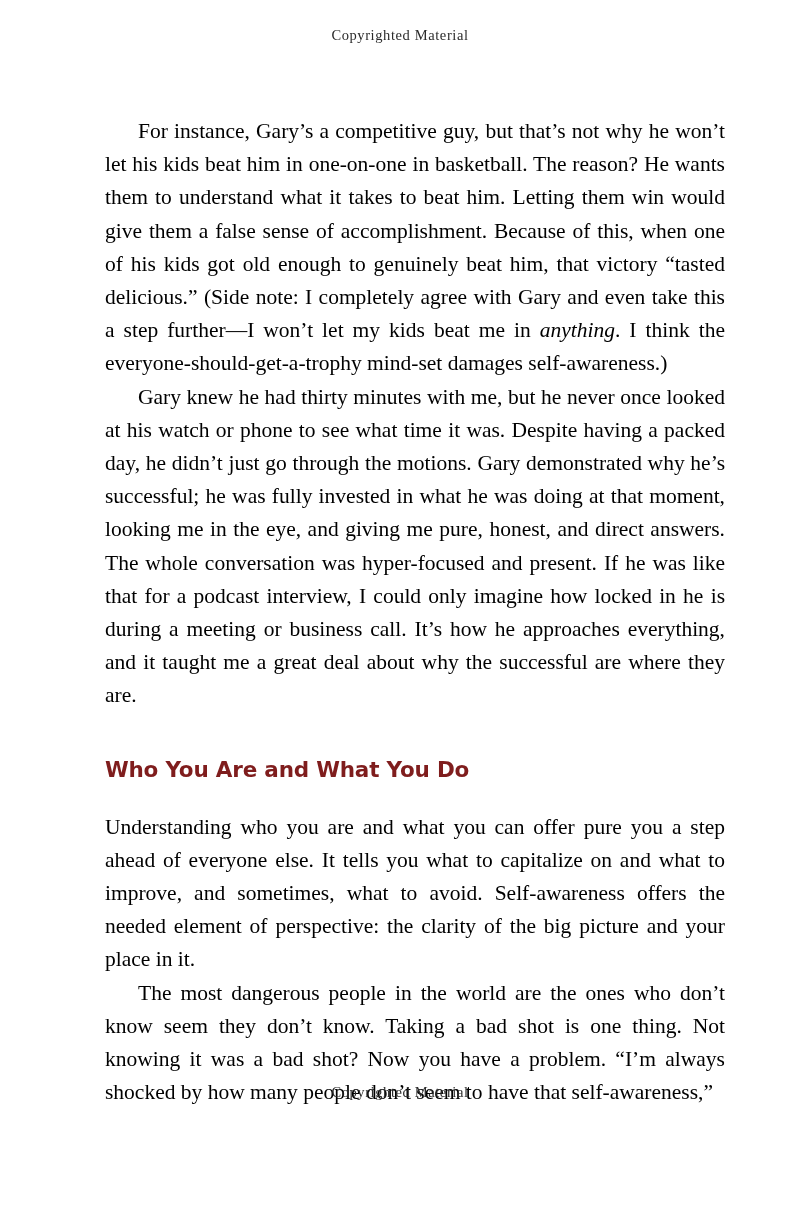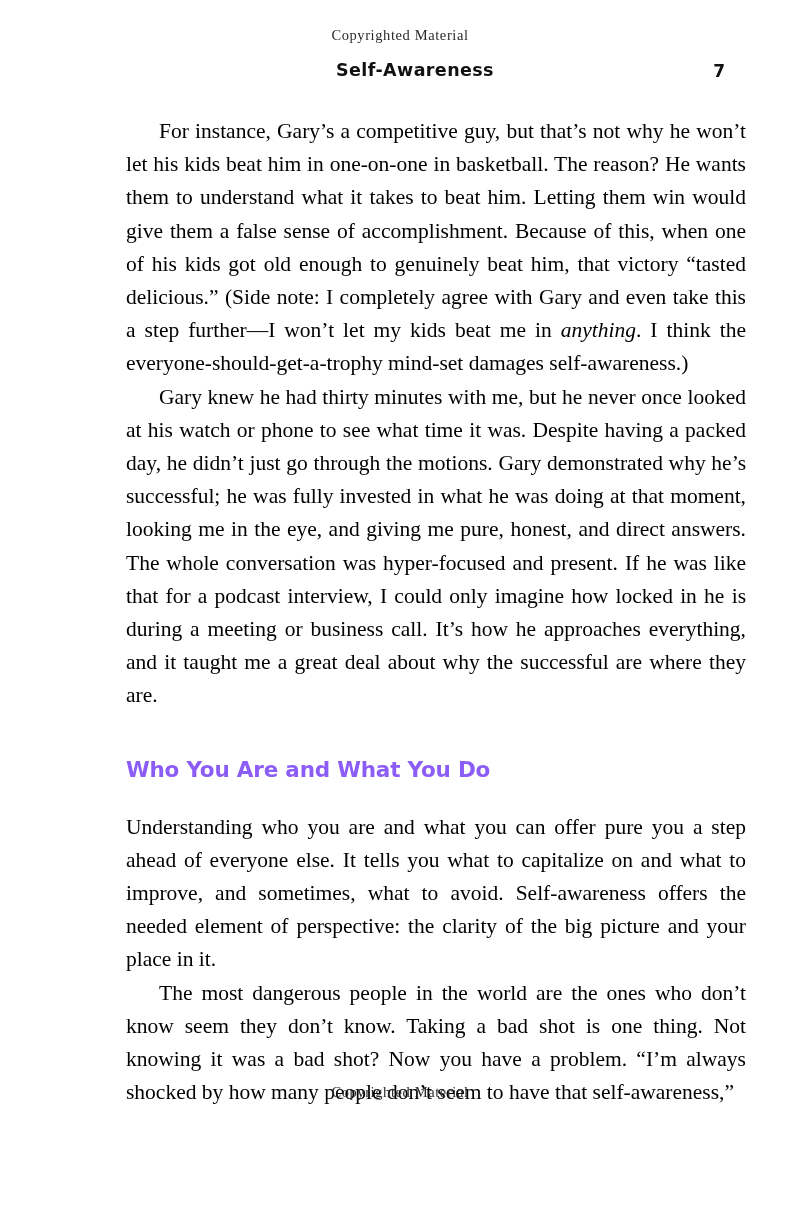--- a/index.html
+++ b/index.html
@@ -68,59 +68,54 @@
     font-family: "DejaVu Sans", sans-serif;
     font-weight: bold;
     font-size: 17px;
     color: #111111;
   }
   .content {
     position: absolute;
     top: 115px;
     left: 105px;
     width: 620px;
-    margin-left: 21px;
   }
   p.body-par {
     margin: 0;
     font-size: 21.5px;
     line-height: 33.2px;
     text-align: justify;
     text-indent: 33px;
     -webkit-hyphens: none;
     hyphens: none;
     word-spacing: 0px;
   }
   p.body-par.noindent {
     text-indent: 0;
   }
   h2.section-heading {
     margin: 0;
     font-family: "DejaVu Sans", sans-serif;
     font-weight: bold;
     font-size: 21.5px;
     letter-spacing: -0.2px;
-    color: #8b5cf6;
+    color: #7f1d1d;
     line-height: 28px;
   }
   .gap-before-heading { height: 43px; }
   .gap-after-heading { height: 27px; }
   em { font-style: italic; }
 </style>
 </head>
 <body>
 
 <div class="page">
 
   <div class="copyright-top">Copyrighted Material</div>
 
-  <div class="running-head">
-    <div class="chapter-title">Self-Awareness</div>
-    <div class="page-number">7</div>
-  </div>
 
   <div class="content">
 
     <p class="body-par"><span>For instance, Gary’s a competitive guy, but that’s not why he won’t let his kids beat him in one-on-one in basketball. The reason? He wants them to understand what it takes to beat him. Letting them win would give them a false sense of accomplishment. Because of this, when one of his kids got old enough to genuinely beat him, that victory “tasted delicious.” (Side note: I completely agree with Gary and even take this a step further—I won’t let my kids beat me in </span><em>anything</em><span>. I think the everyone-should-get-a-trophy mind-set damages self-awareness.)</span></p>
 
     <p class="body-par">Gary knew he had thirty minutes with me, but he never once looked at his watch or phone to see what time it was. Despite having a packed day, he didn’t just go through the motions. Gary demonstrated why he’s successful; he was fully invested in what he was doing at that moment, looking me in the eye, and giving me pure, honest, and direct answers. The whole conversation was hyper-focused and present. If he was like that for a podcast interview, I could only imagine how locked in he is during a meeting or business call. It’s how he approaches everything, and it taught me a great deal about why the successful are where they are.</p>
 
     <div class="gap-before-heading"></div>
 
     <h2 class="section-heading">Who You Are and What You Do</h2>

